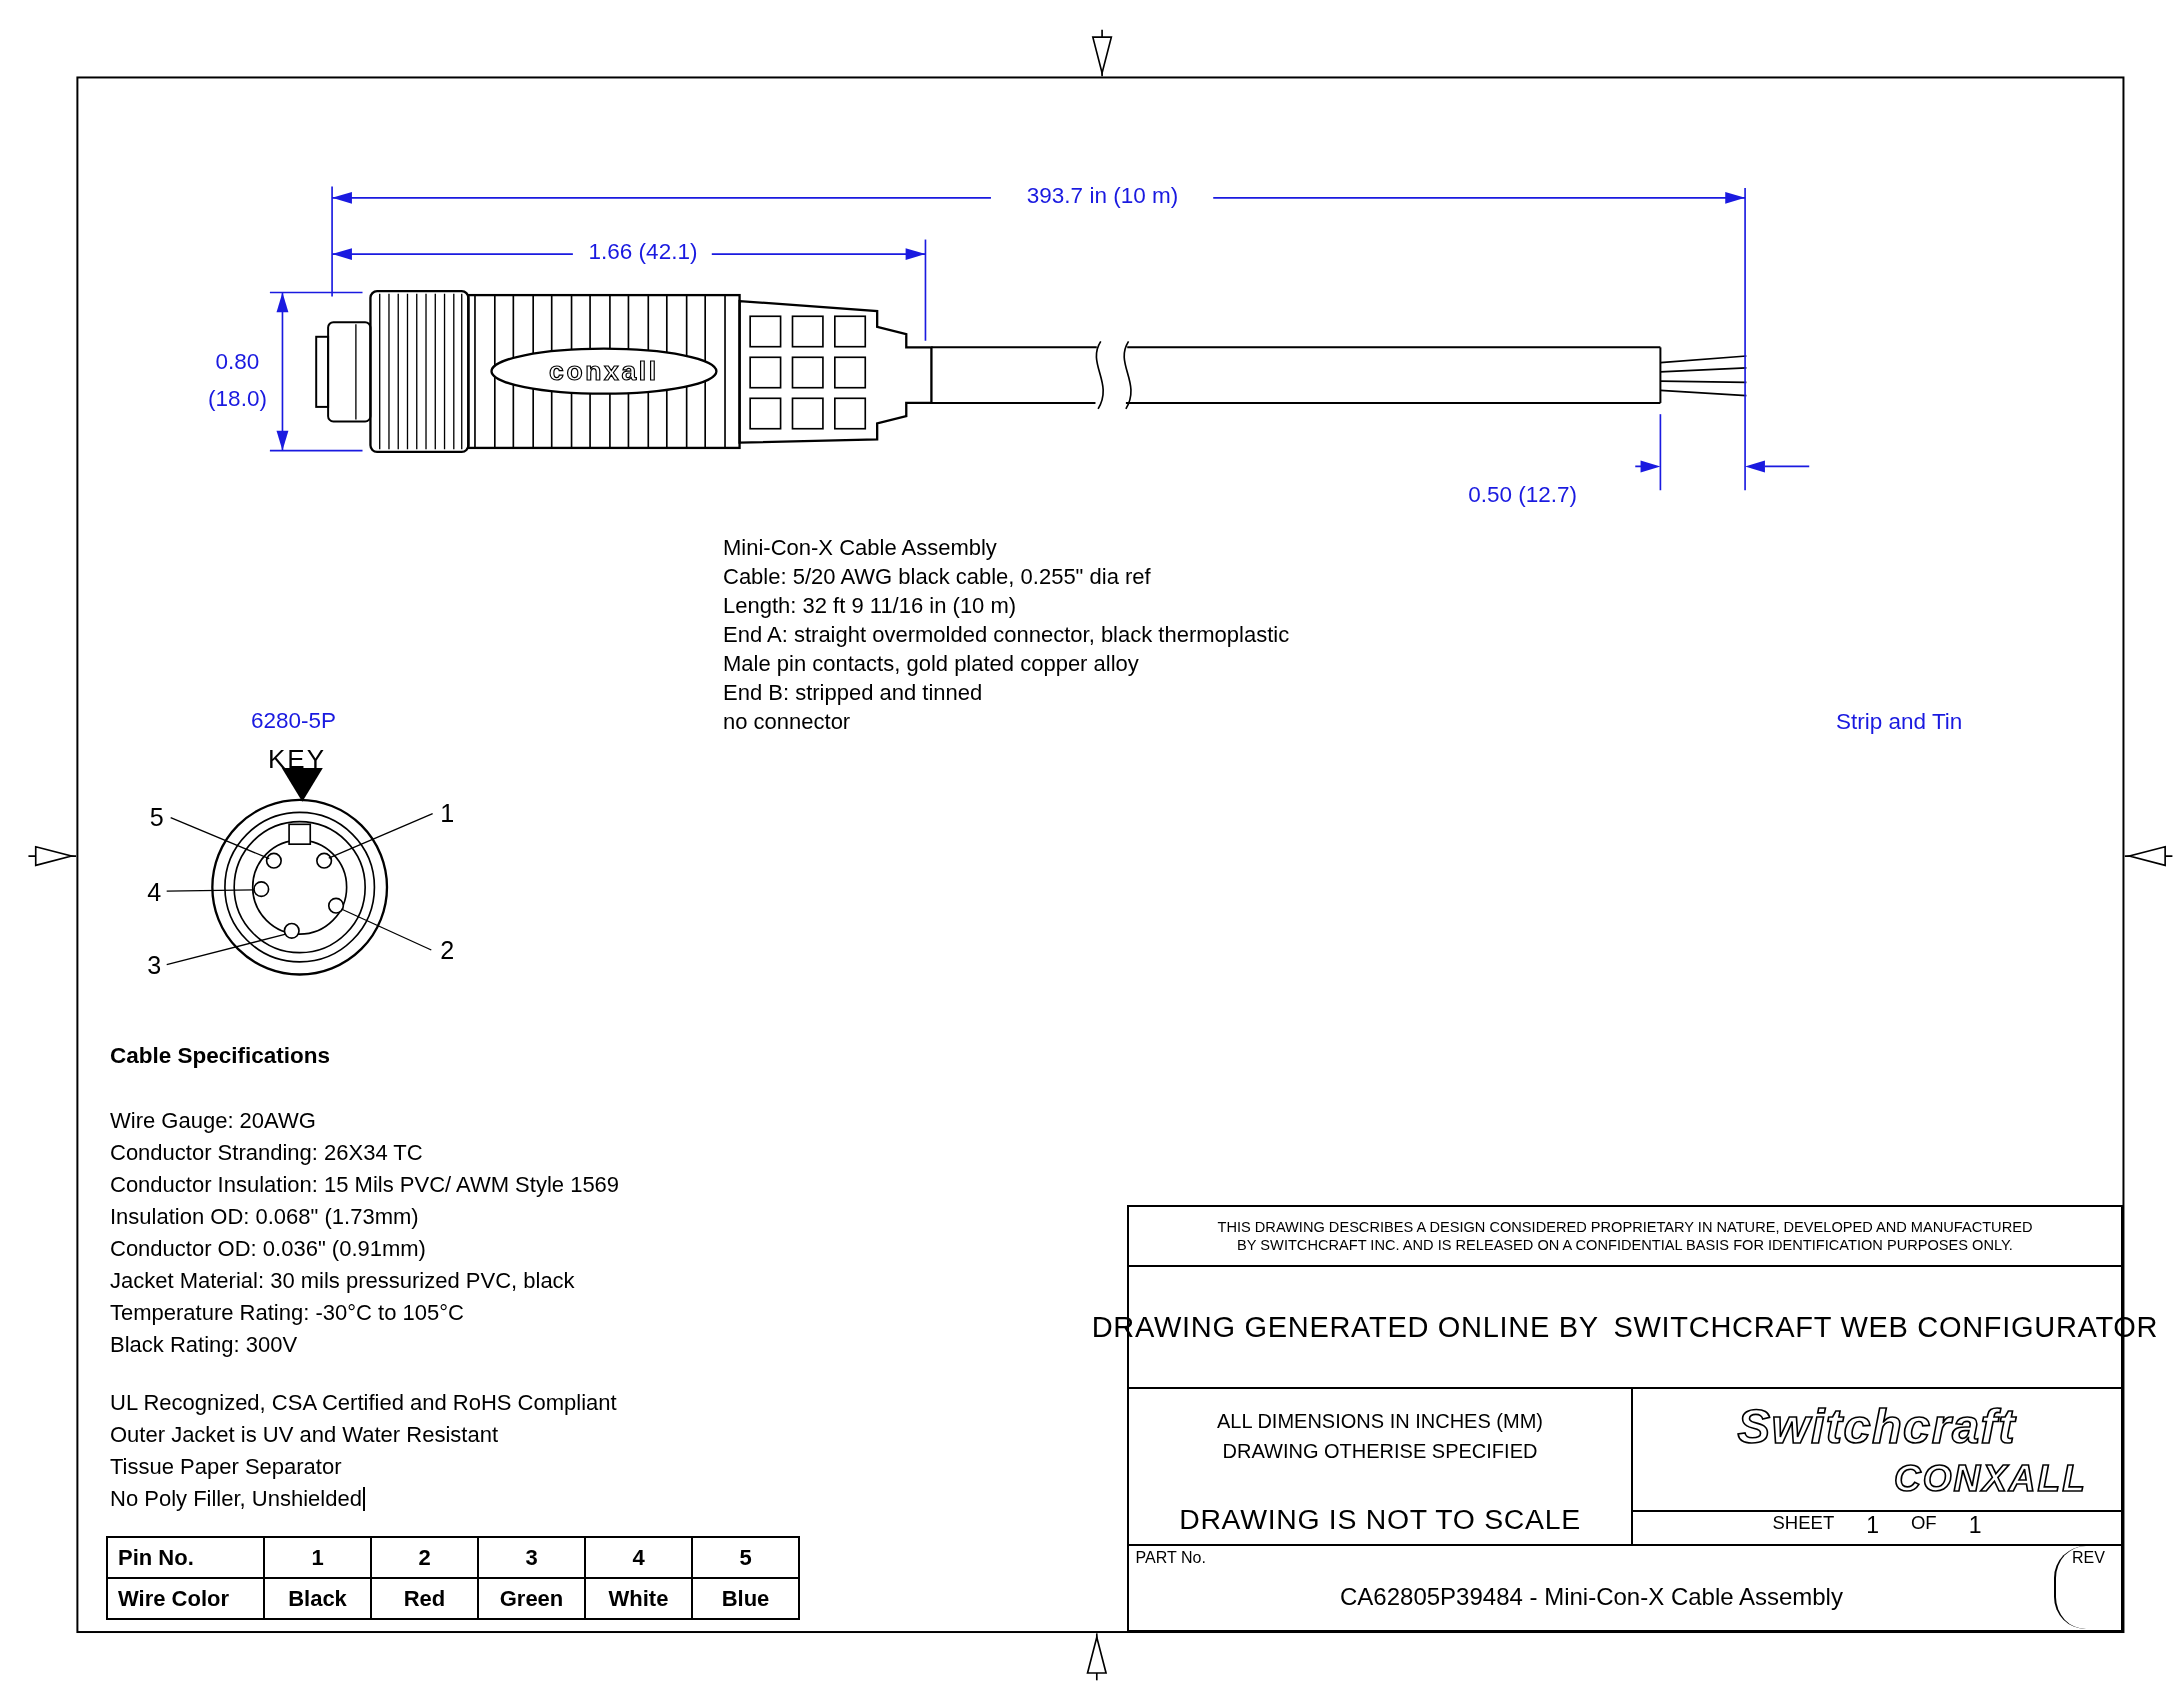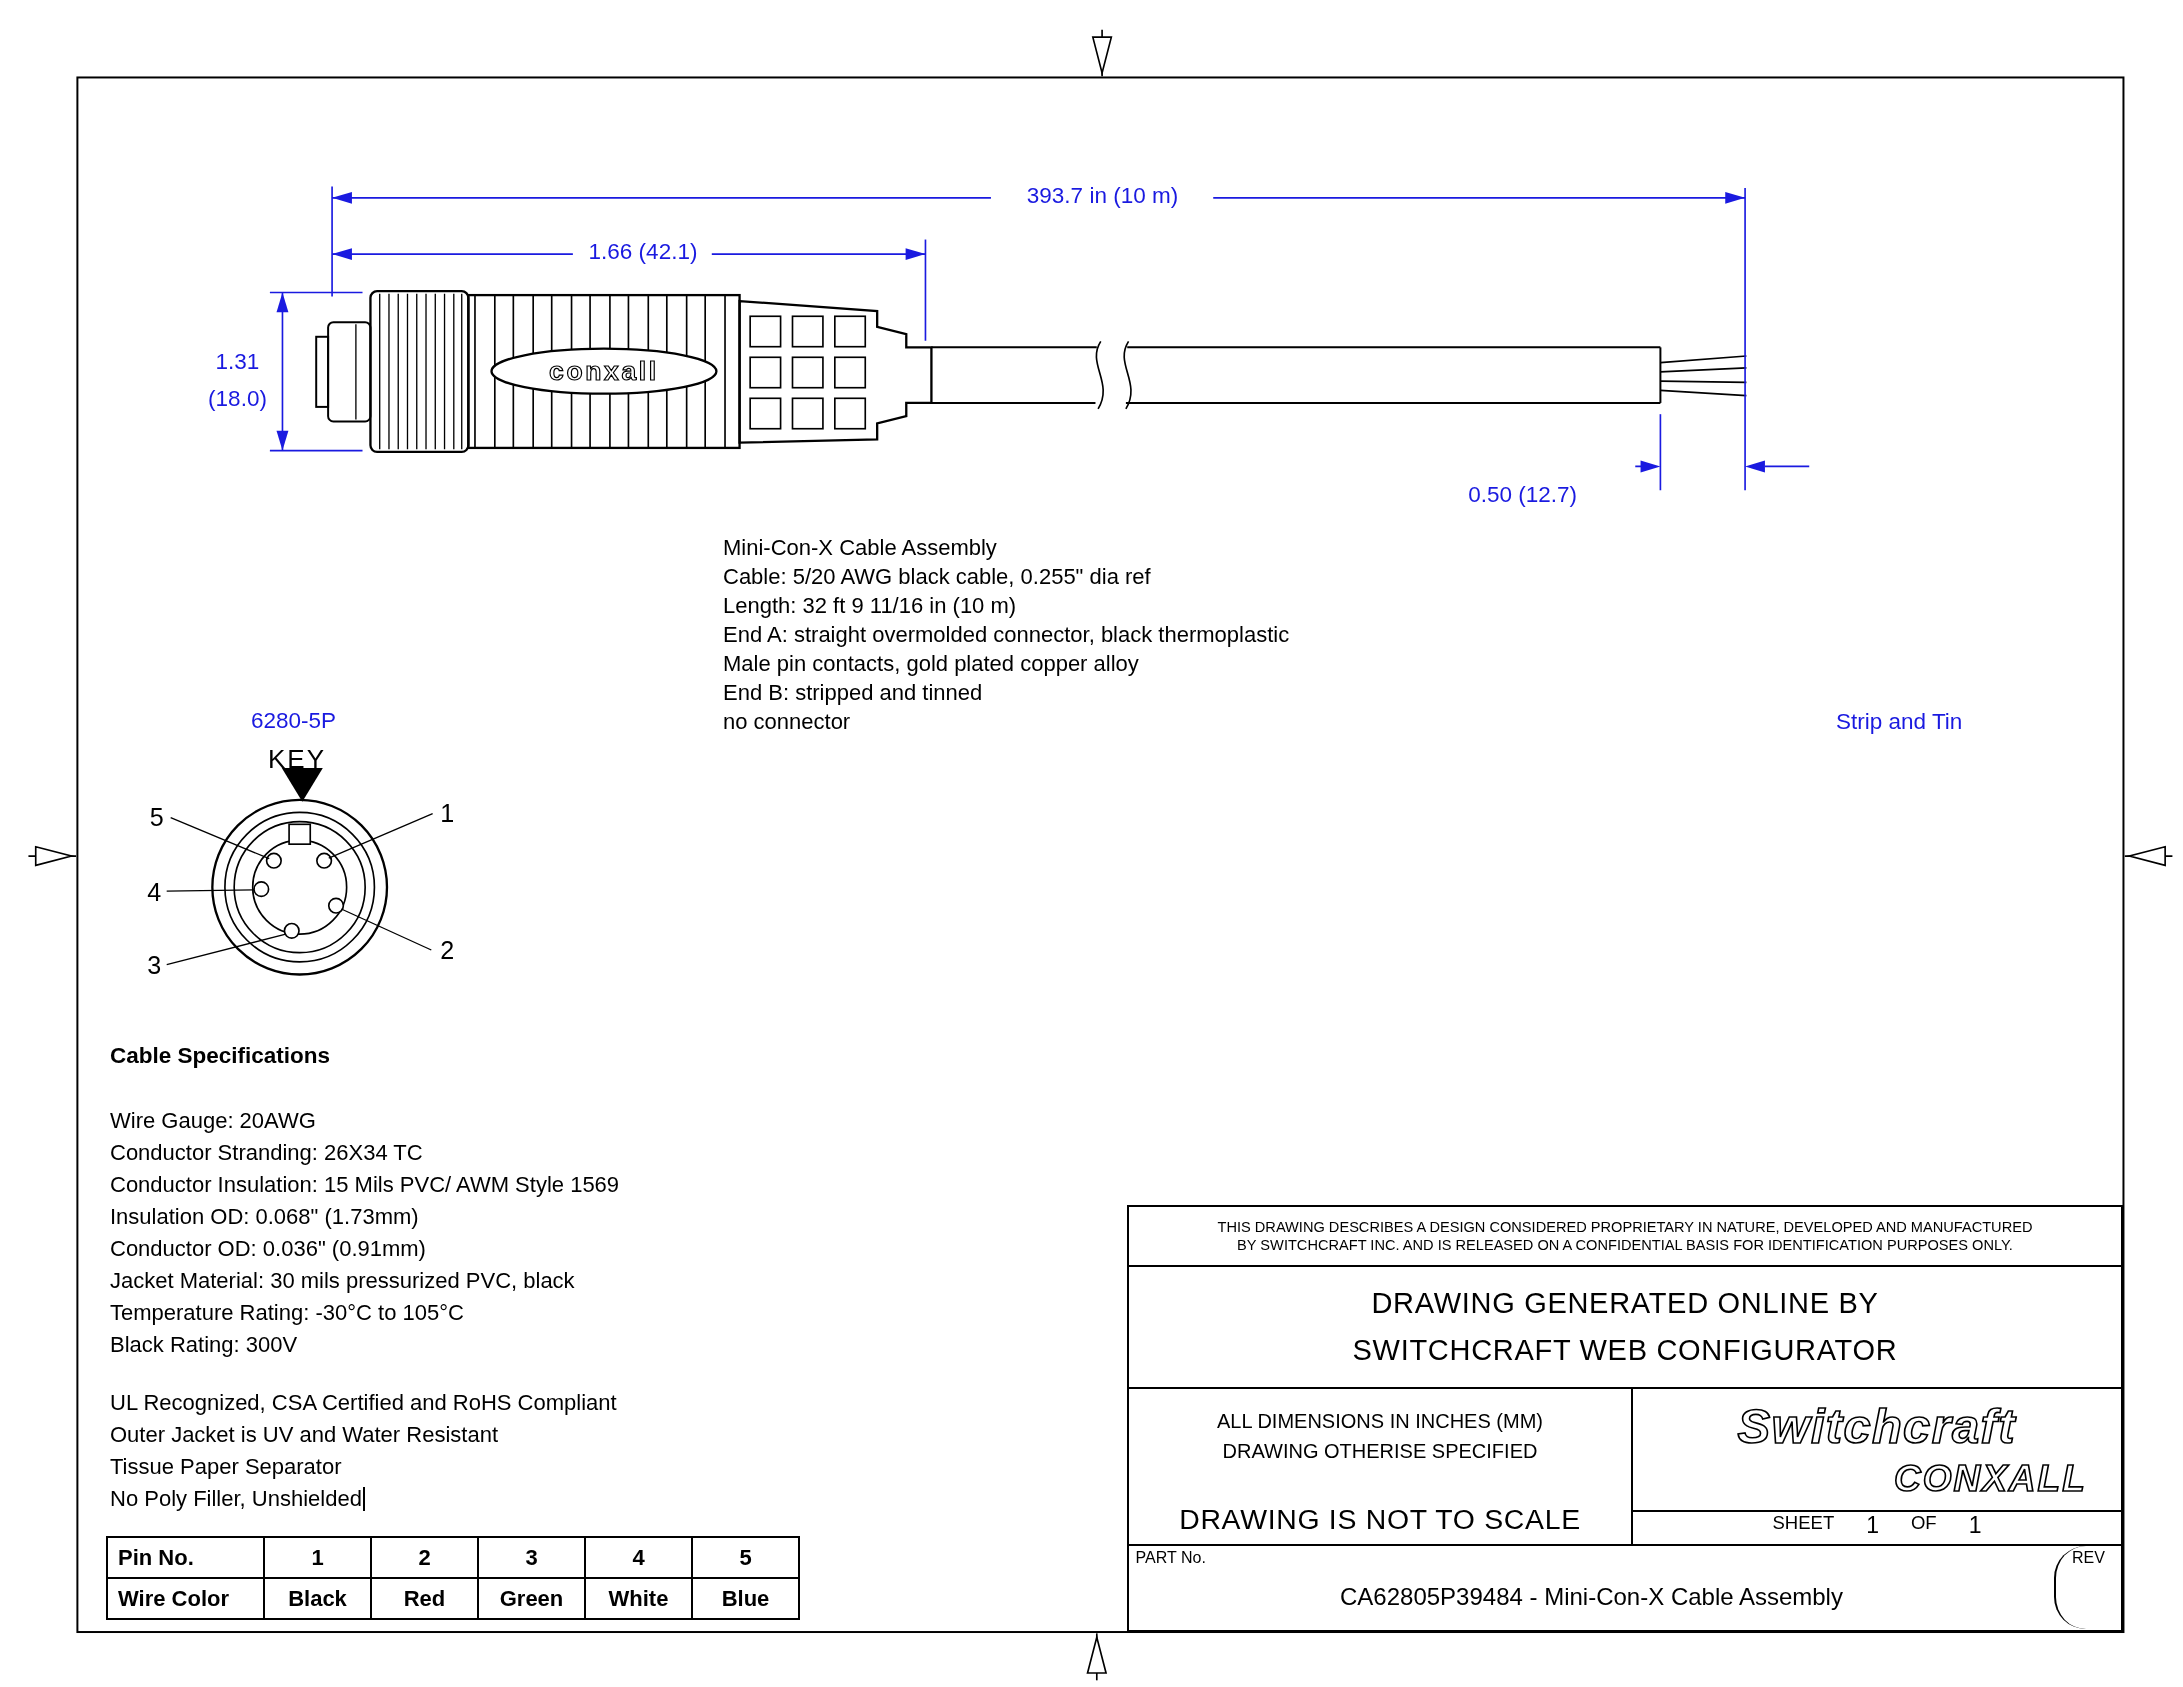--- a/index.html
+++ b/index.html
@@ -15,21 +15,21 @@
   .caret{display:inline-block;width:2px;height:24px;background:#000;margin-left:1.3px;}
   .wire-table{position:absolute;left:106px;top:1536px;border-collapse:collapse;background:#fff;}
   .wire-table td{border:2px solid #000;font-size:22px;font-weight:bold;text-align:center;height:37px;}
   .wire-table td.lab{text-align:left;padding-left:10px;width:144px;}
   .wire-table td.val{width:103px;}
   .title-block{position:absolute;left:1127px;top:1205px;width:996px;height:427px;
                border:2px solid #000;box-sizing:border-box;background:#fff;}
   .tb-prop{height:58px;border-bottom:2px solid #000;display:flex;flex-direction:column;
            justify-content:center;align-items:center;}
   .tb-prop div{font-size:14.6px;line-height:18.5px;white-space:nowrap;}
-  .tb-gen{height:120px;border-bottom:2px solid #000;display:flex;flex-direction:column;
+  .tb-gen{height:120px;border-bottom:2px solid #000;display:flex;flex-direction:row;
           justify-content:center;align-items:center;gap:14.6px;}
   .tb-gen div{font-size:29px;letter-spacing:0.7px;white-space:nowrap;}
   .tb-mid{height:155px;display:flex;}
   .tb-dims{width:503px;border-right:2px solid #000;position:relative;}
   .tb-dims-note{text-align:center;padding-top:17px;font-size:20px;line-height:30px;}
   .tb-nts{position:absolute;bottom:8px;width:100%;text-align:center;font-size:28.4px;letter-spacing:0.7px;}
   .tb-brand{flex:1;position:relative;}
   .tb-sheet{position:absolute;bottom:0;left:0;right:0;height:32px;border-top:2px solid #000;
             display:flex;align-items:flex-start;justify-content:center;gap:32px;}
   .tb-sheet .sm{font-size:18.5px;}
@@ -151,21 +151,21 @@
         <text x="233" y="1362">4</text>
         <text x="233" y="1472">3</text>
         <text x="676" y="1450">2</text>
       </g>
     </g>
   </svg>
 
   <div class="dimtext" style="left:970px;top:183px;width:265px;text-align:center;">393.7 in (10 m)</div>
   <div class="dimtext" style="left:544px;top:239px;width:198px;text-align:center;">1.66 (42.1)</div>
   <div class="dimtext" style="left:195px;top:343px;width:85px;text-align:center;line-height:37px;">
-    <div>1.31</div>
+    <div>0.80</div>
     <div>(18.0)</div>
   </div>
   <div class="dimtext" style="left:1386px;top:438px;width:191px;text-align:right;margin-top:44px;">0.50 (12.7)</div>
 
   <div class="bluelabel" style="left:251px;top:708px;">6280-5P</div>
   <div class="bluelabel" style="left:1836px;top:709px;">Strip and Tin</div>
   <div class="keylabel">KEY</div>
 
   <div class="desc">
     <div>Mini-Con-X Cable Assembly</div>

